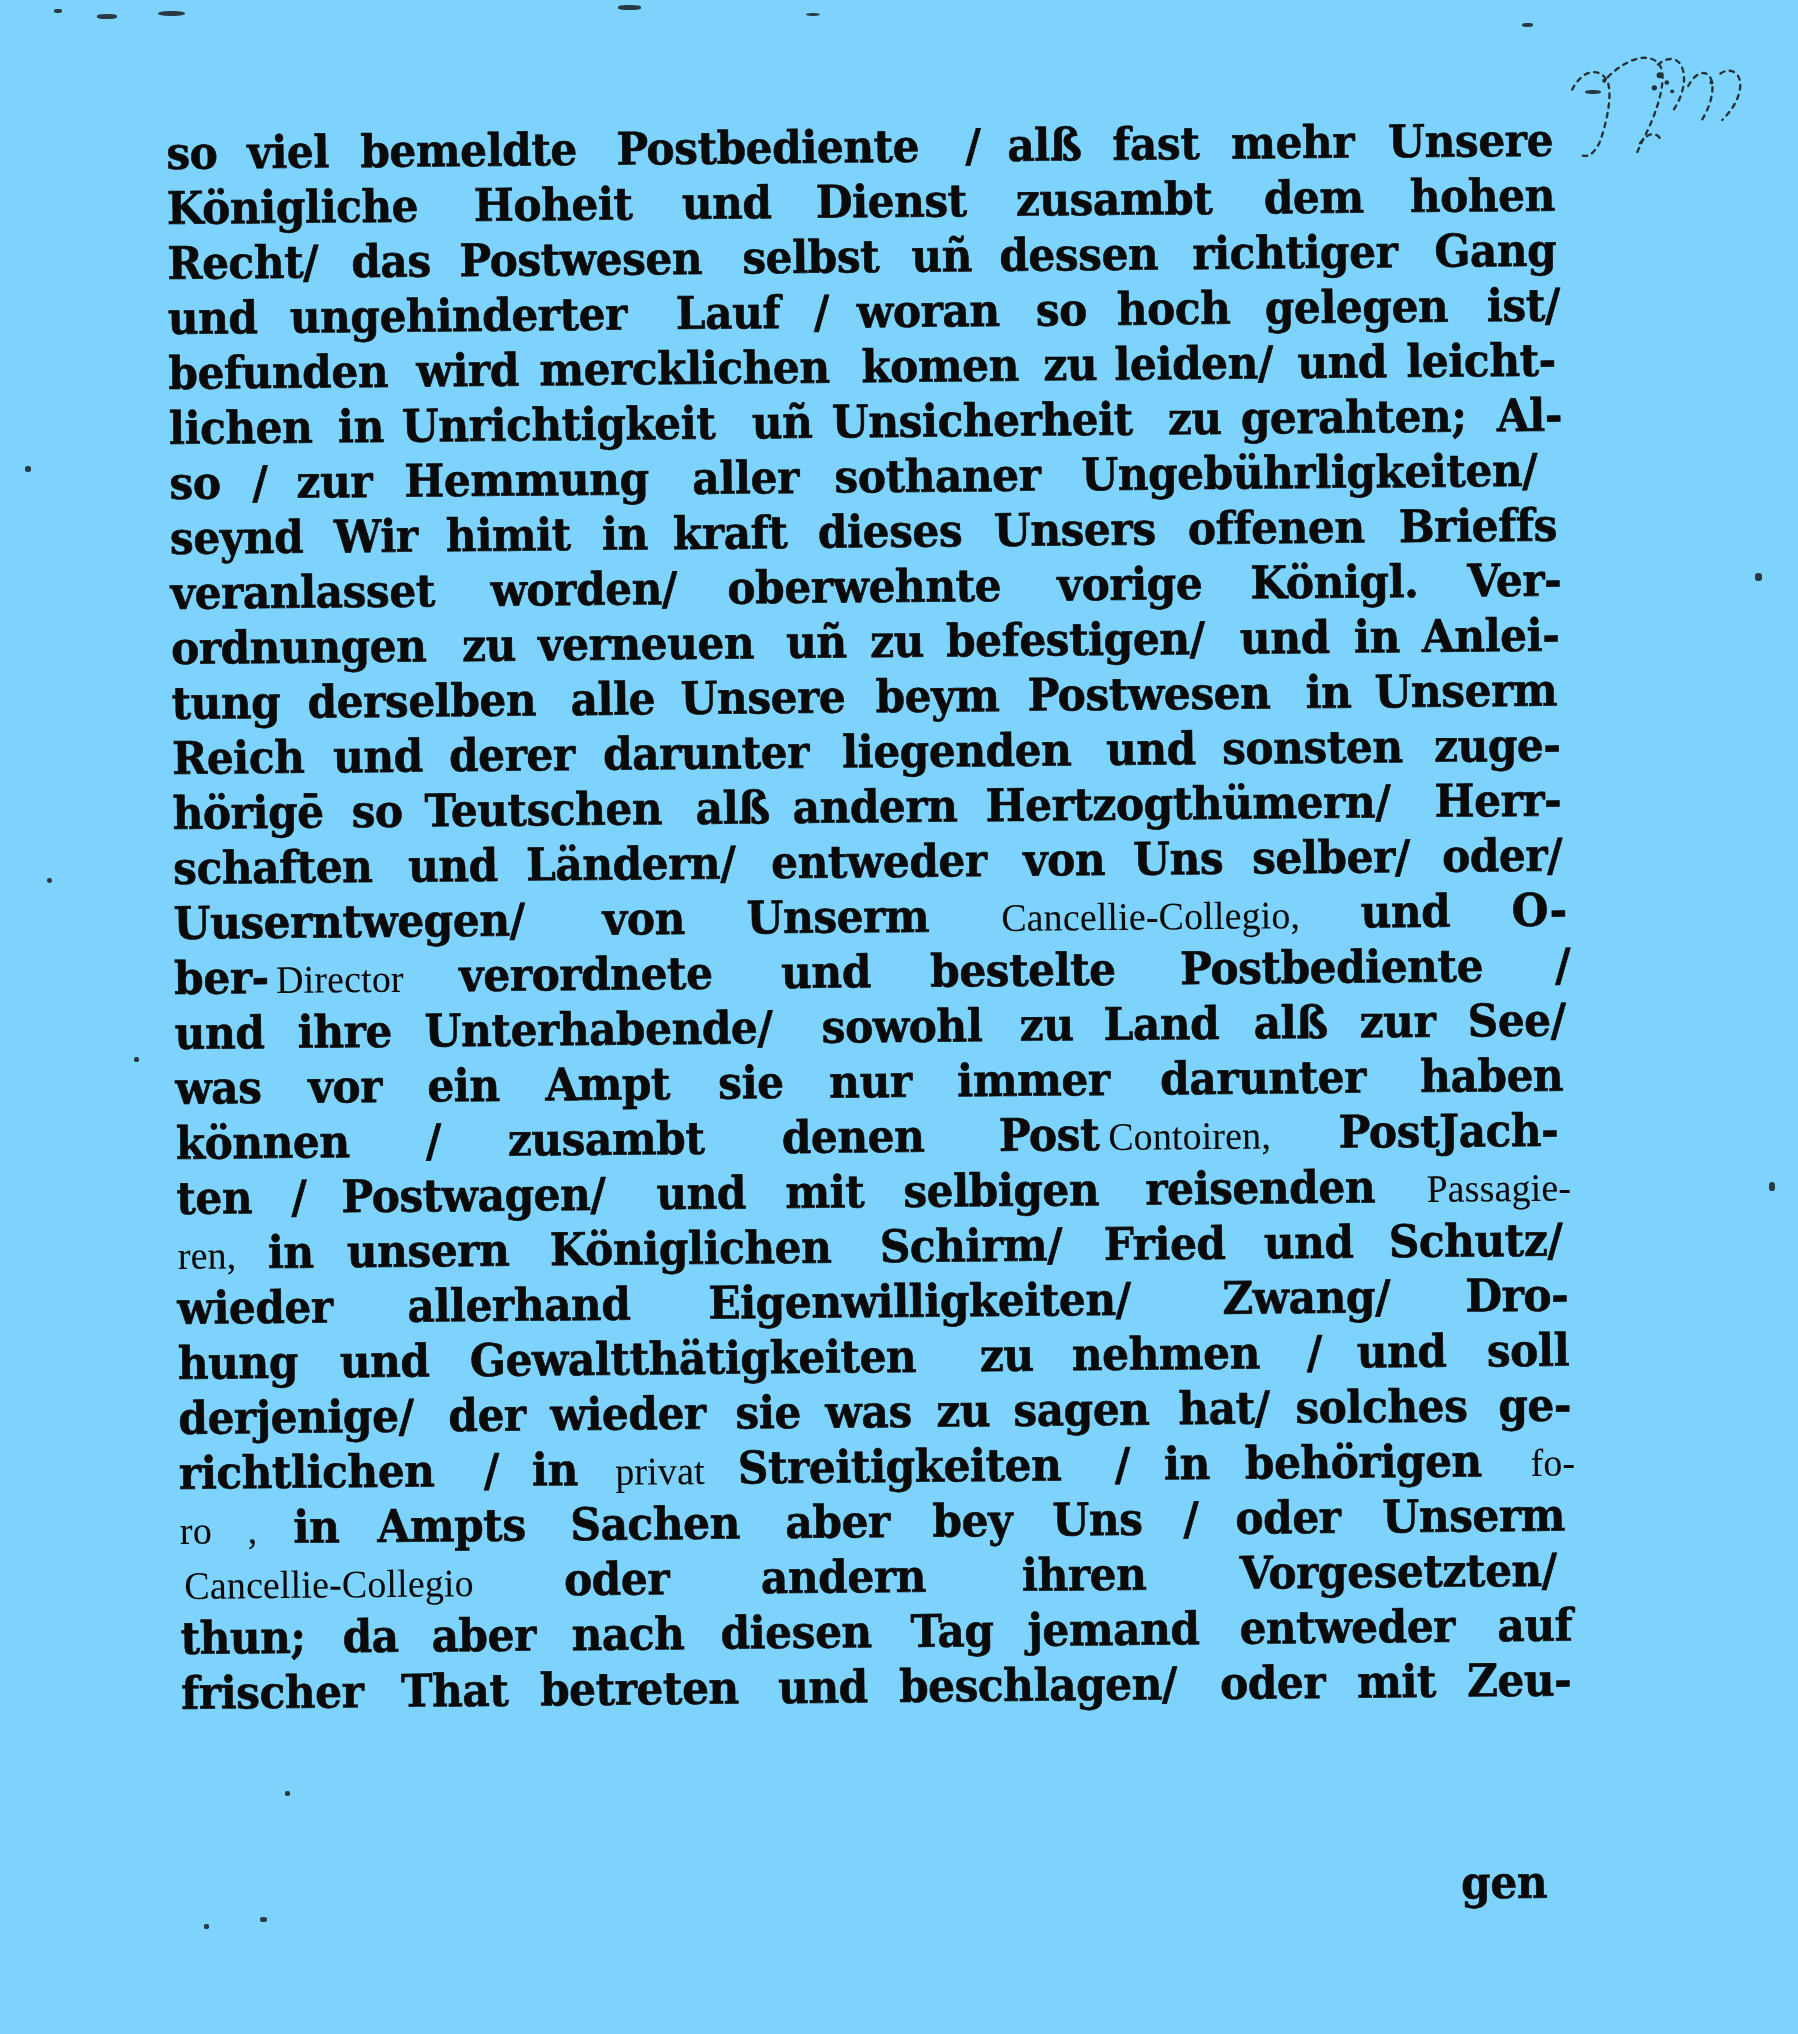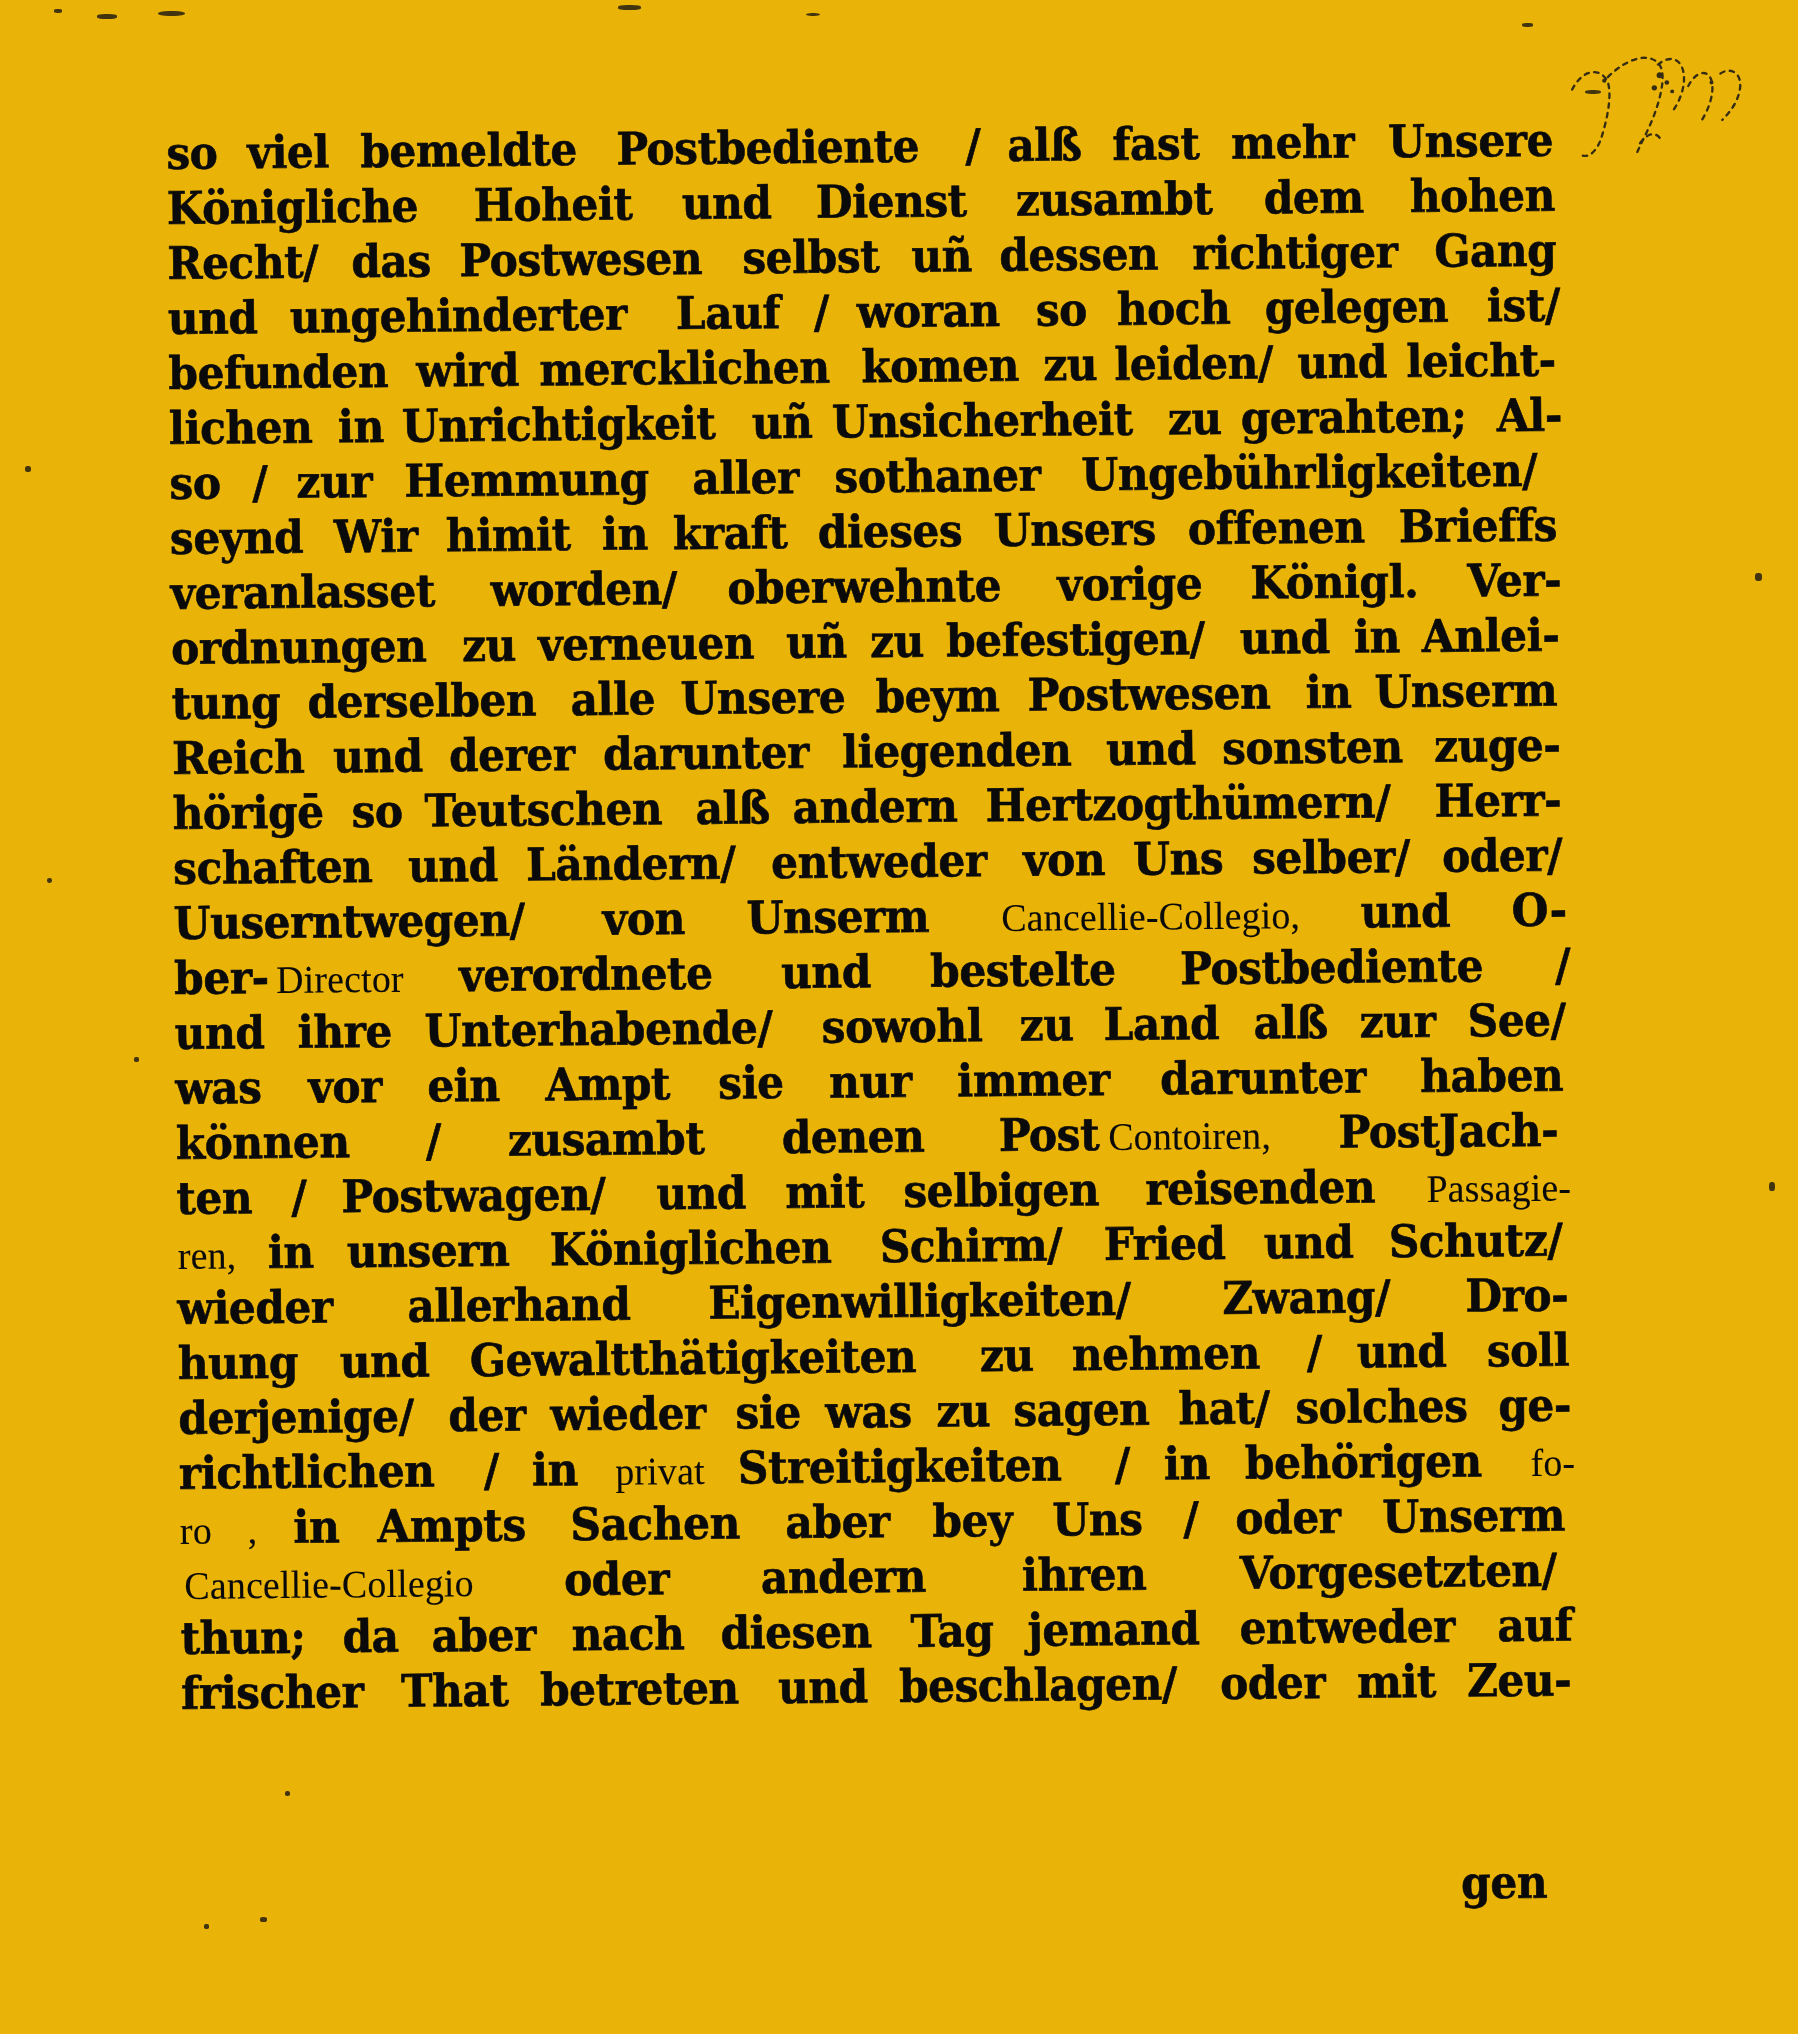--- a/index.html
+++ b/index.html
@@ -6,21 +6,21 @@
   html, body {
     margin: 0;
     padding: 0;
     background: #ffffff;
   }
 
   .page {
     position: relative;
     width: 1798px;
     height: 2035px;
-    background: #eab308;
+    background: #7dd3fc;
     overflow: hidden;
     font-family: "DejaVu Serif", "Liberation Serif", serif;
     
   }
 
   
   .speck {
     position: absolute;
     background: #111;
     border-radius: 40%;

